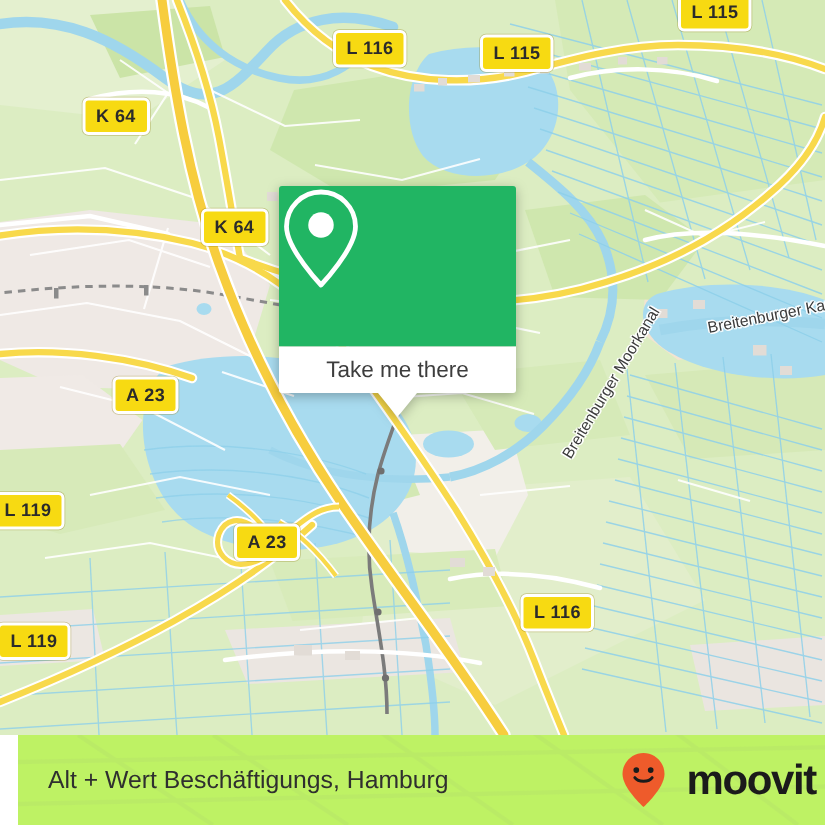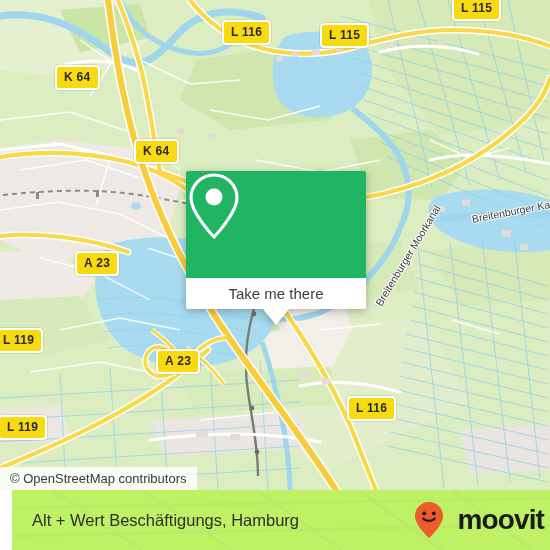--- a/index.html
+++ b/index.html
@@ -49,23 +49,22 @@
     background:rgba(255,255,255,.82);
     color:#3a3a3a;
     font-size:13px;
     padding:4px 10px 5px 10px;
     line-height:1.2;
     white-space:nowrap;
   }
 
   
   .card{
-    position:absolute;left:186px;top:124px;width:180px;
+    position:absolute;left:186px;top:124px;width:158px;
     filter:drop-shadow(0 2px 4px rgba(0,0,0,.28));
-    margin-top:47px;
   }
   .card-top{
     background:#21b563;height:107px;
     border-radius:2px 2px 0 0;
     display:flex;align-items:center;justify-content:center;
   }
   .pin-icon{display:block;}
   .card-btn{
     background:#ffffff;height:31px;
     border-radius:0 0 2px 2px;
@@ -332,21 +331,20 @@
     <div class="shield" style="left:134px;top:139px;">K 64</div>
     <div class="shield" style="left:75px;top:251px;">A 23</div>
     <div class="shield" style="left:-6px;top:328px;">L 119</div>
     <div class="shield" style="left:156px;top:349px;">A 23</div>
     <div class="shield" style="left:-2px;top:415px;">L 119</div>
     <div class="shield" style="left:347px;top:396px;">L 116</div>
 
     <div class="waterlabel" style="left:472px;top:213px;transform:rotate(-11deg);">Breitenburger Kanal</div>
     <div class="waterlabel" style="left:378px;top:299px;transform:rotate(-59deg);">Breitenburger Moorkanal</div>
 
-    <div class="attrib">© OpenStreetMap contributors</div>
 
     <div class="card">
       <div class="card-top">
         <svg class="pin-icon" width="56" height="70" viewBox="0 0 56 70">
           <path d="M28 4 C15.3 4 5 14.3 5 27 C5 42 28 66 28 66 C28 66 51 42 51 27 C51 14.3 40.7 4 28 4 Z" fill="none" stroke="#ffffff" stroke-width="3.2" stroke-linejoin="round"></path>
           <circle cx="28" cy="26" r="8.5" fill="#ffffff"></circle>
         </svg>
       </div>
       <div class="card-btn">
         <span>Take me there</span>

